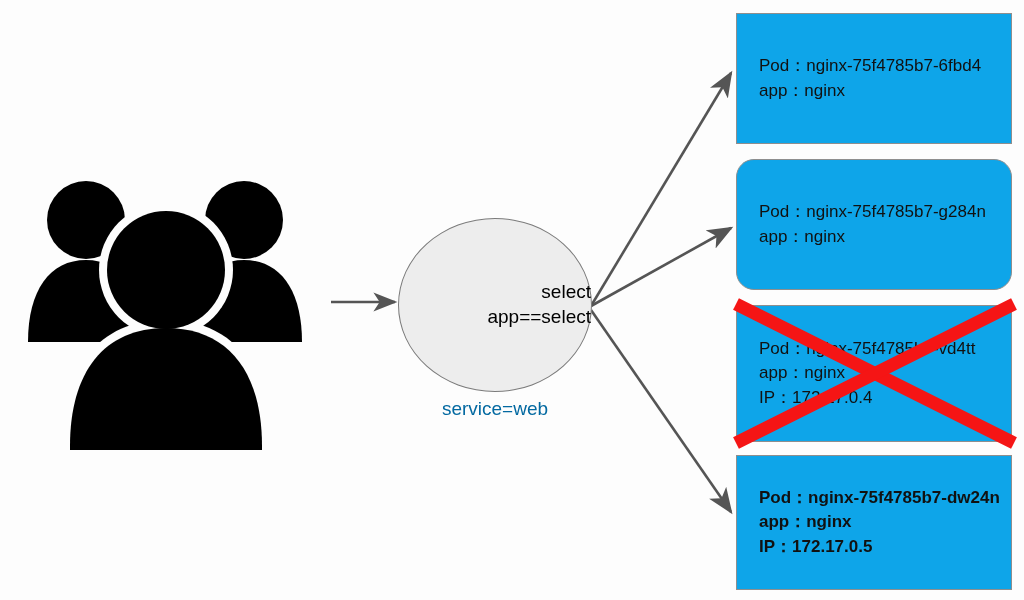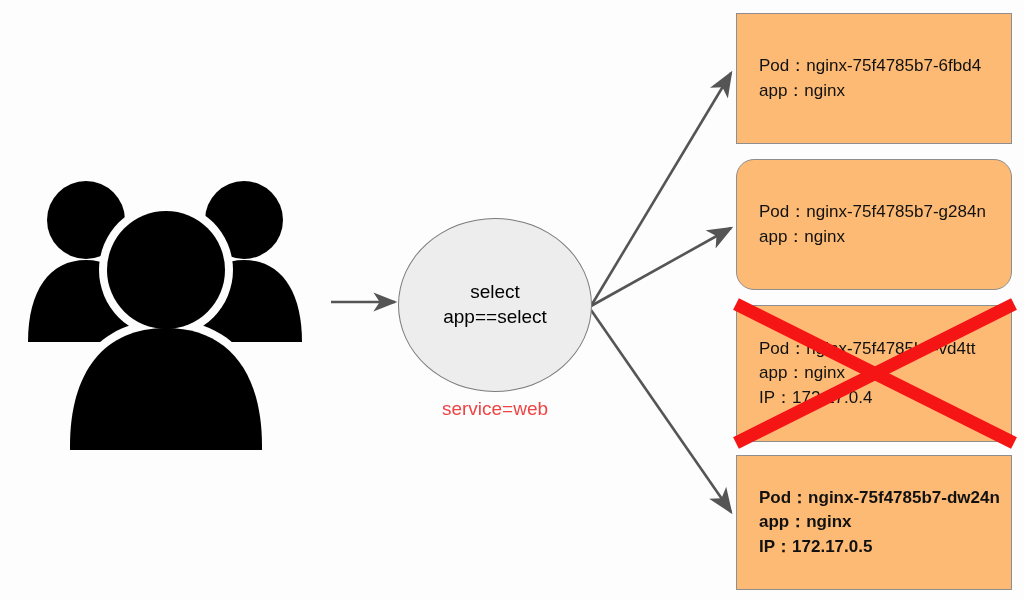--- a/index.html
+++ b/index.html
@@ -41,46 +41,46 @@
     left: 398px;
     top: 218px;
     width: 194px;
     height: 174px;
     border-radius: 50%;
     background: #ededed;
     border: 1.6px solid #7b7b7b;
     box-sizing: border-box;
     display: flex;
     flex-direction: column;
-    align-items: center;
+    align-items: flex-end;
     justify-content: center;
     line-height: 1.3;
   }
   .service-node .line {
     font-size: 19px;
     color: #000;
     white-space: nowrap;
   }
   .service-label {
     position: absolute;
     left: 398px;
     top: 398px;
     width: 194px;
     text-align: center;
     font-size: 19px;
-    color: #ef4444;
+    color: #0369a1;
     white-space: nowrap;
   }
 
   
   .pod-box {
     position: absolute;
     left: 736px;
     width: 276px;
-    background: #fdba74;
+    background: #0ea5e9;
     border: 1.5px solid #8e8e8e;
     box-sizing: border-box;
     display: flex;
     flex-direction: column;
     justify-content: center;
   }
   .pod-box .pod-line {
     font-size: 17px;
     color: #111;
     line-height: 1.45;

